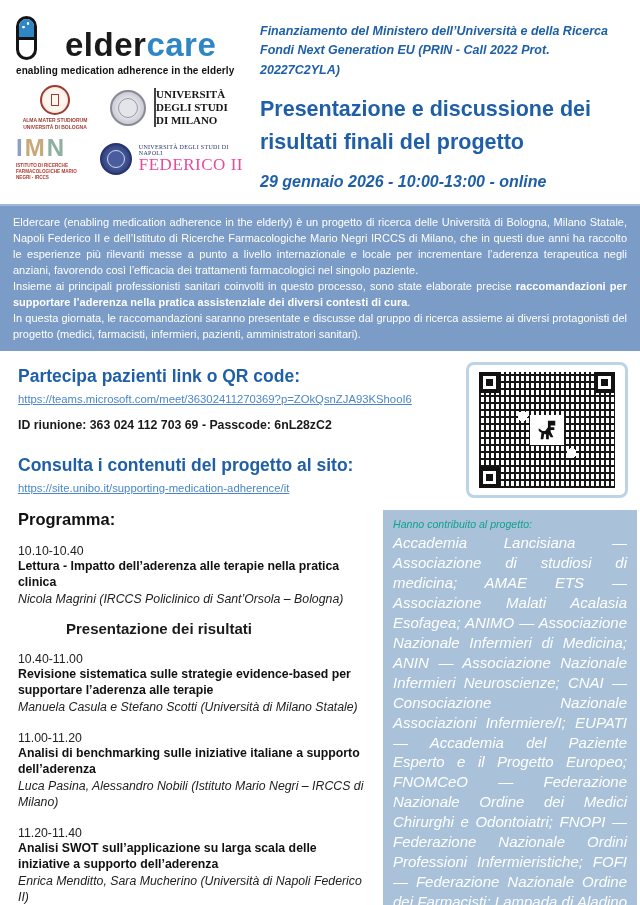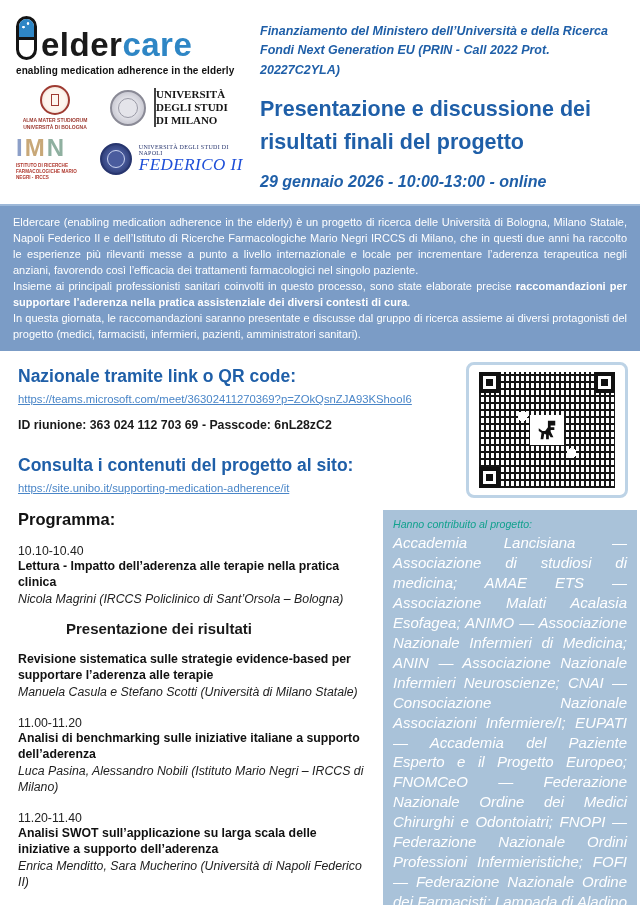--- a/index.html
+++ b/index.html
@@ -7,42 +7,42 @@
   .page { width:640px; height:905px; background:#fff; overflow:hidden; position:relative; }
 
   
   .header { display:flex; padding:16px 10px 0 16px; }
   .logo-col { width:238px; flex:0 0 238px; }
   .brand { display:flex; align-items:flex-end; gap:4px; }
   .pill { display:inline-block; width:21px; height:44px; border:3px solid #141414; border-radius:12px; position:relative; overflow:hidden; background:#fff; }
   .pill-top { position:absolute; top:0; left:0; right:0; height:21px; background:#2e86c5; border-bottom:3px solid #141414;
               background-image:radial-gradient(circle at 30% 45%, #fff 1px, transparent 1.6px), radial-gradient(circle at 60% 25%, #fff 1px, transparent 1.6px); }
   .brand-text { font-size:33px; font-weight:bold; letter-spacing:.5px; line-height:.95; }
-  .brand-elder { color:#1a1a1a; }
+  .brand-elder { color:#1a1a1a;margin-left:24px; }
   .brand-care { color:#2e86c5; }
   .tagline { font-size:10px; font-weight:bold; color:#111; margin-top:5px; letter-spacing:.1px; }
 
   .partners { margin-top:9px; }
   .partner-row { display:flex; align-items:center; margin-top:6px; }
   .seal { border-radius:50%; flex:0 0 auto; }
   .seal-bo { width:30px; height:30px; border:2px solid #9e3b32; background:radial-gradient(#fdf6ef 55%, #e8cfc2); position:relative; }
   .seal-bo::after { content:""; position:absolute; inset:7px 9px; border:1px solid #9e3b32; }
   .bo-cap { font-size:5px; color:#9e3b32; font-weight:bold; text-align:center; line-height:1.3; margin-top:2px; width:78px; }
   .seal-mi { width:36px; height:36px; border:2px solid #8a8a96; background:radial-gradient(#e4e4ea 40%, #b3b3bf); margin-left:16px; position:relative; }
   .seal-mi::after { content:""; position:absolute; inset:6px; border:1px solid #9a9aa6; border-radius:50%; }
   .mi-text { border-left:2px solid #444; margin-left:8px; font-family:"Liberation Serif","DejaVu Serif",serif; font-weight:bold; font-size:11px; line-height:1.18; color:#151515; }
   .imn { width:78px; }
   .imn-letters { font-size:24px; font-weight:bold; letter-spacing:2px; line-height:1; }
   .imn-i { color:#8c9fc8; } .imn-m { color:#c8a878; } .imn-n { color:#8fb0a0; }
   .imn-cap { font-size:4.6px; color:#b03a30; font-weight:bold; line-height:1.35; margin-top:3px; width:62px; }
   .seal-na { width:32px; height:32px; border:2px solid #27356e; background:radial-gradient(#4a5c9e 40%, #1d2a5e); position:relative; margin-left:6px; }
   .seal-na::after { content:""; position:absolute; inset:5px; border:1px solid #c9d2ee; border-radius:50%; }
   .na-text { margin-left:7px; }
   .na-small { font-size:6px; color:#27356e; font-family:"Liberation Serif","DejaVu Serif",serif; letter-spacing:.3px; }
-  .na-big { font-size:17px; color:#1d4ed8; font-family:"Liberation Serif","DejaVu Serif",serif; letter-spacing:.5px; line-height:1;font-style:italic; }
+  .na-big { font-size:17px; color:#ec4899; font-family:"Liberation Serif","DejaVu Serif",serif; letter-spacing:.5px; line-height:1; }
 
   .head-right { flex:1; text-align:left; padding:6px 4px 0 6px; color:#1f5fa8; }
   .funding { font-size:12.5px; font-weight:bold; font-style:italic; line-height:1.55; }
   .main-title { font-size:21.5px; font-weight:bold; line-height:1.55; margin-top:13px; }
   .date-line { font-size:16px; font-weight:bold; font-style:italic; margin-top:13px; }
 
   
   .intro { margin-top:13px; background:#7b9cc6; color:#ffffff; padding:8px 13px 9px 13px;
            font-size:11px; line-height:1.46; text-align:justify; border-top:2px solid #9db8d8; }
   .intro b { color:#fff; }
@@ -139,21 +139,21 @@
   </div>
 
   <div class="intro">
     <span>Eldercare (enabling medication adherence in the elderly) è un progetto di ricerca delle Università di Bologna, Milano Statale, Napoli Federico II e dell’Istituto di Ricerche Farmacologiche Mario Negri IRCCS di Milano, che in questi due anni ha raccolto le esperienze più rilevanti messe a punto a livello internazionale e locale per incrementare l’aderenza terapeutica negli anziani, favorendo così l’efficacia dei trattamenti farmacologici nel singolo paziente.</span><br>
     <span>Insieme ai principali professionisti sanitari coinvolti in questo processo, sono state elaborate precise </span><b>raccomandazioni per supportare l’aderenza nella pratica assistenziale dei diversi contesti di cura</b><span>.</span><br>
     <span>In questa giornata, le raccomandazioni saranno presentate e discusse dal gruppo di ricerca assieme ai diversi protagonisti del progetto (medici, farmacisti, infermieri, pazienti, amministratori sanitari).</span>
   </div>
 
   <div class="join">
     <div class="join-left">
-      <div class="join-h">Nazionale tramite link o QR code:</div>
+      <div class="join-h">Partecipa pazienti link o QR code:</div>
       <a class="join-link" href="#">https://teams.microsoft.com/meet/36302411270369?p=ZOkQsnZJA93KShooI6</a>
       <div class="meeting-id">ID riunione: 363 024 112 703 69 - Passcode: 6nL28zC2</div>
       <div class="join-h join-h2">Consulta i contenuti del progetto al sito:</div>
       <a class="join-link" href="#">https://site.unibo.it/supporting-medication-adherence/it</a>
     </div>
     <div class="qr-frame">
       <div class="qr">
         <div class="finder f-tl"></div>
         <div class="finder f-tr"></div>
         <div class="finder f-bl"></div>
@@ -172,20 +172,21 @@
 
       <div class="slot">
         <div class="slot-time">10.10-10.40</div>
         <div class="slot-title">Lettura - Impatto dell’aderenza alle terapie nella pratica clinica</div>
         <div class="slot-speakers">Nicola Magrini (IRCCS Policlinico di Sant’Orsola – Bologna)</div>
       </div>
 
       <div class="results-h">Presentazione dei risultati</div>
 
       <div class="slot">
+        <div class="slot-time">10.40-11.00</div>
         <div class="slot-title">Revisione sistematica sulle strategie evidence-based per supportare l’aderenza alle terapie</div>
         <div class="slot-speakers">Manuela Casula e Stefano Scotti (Università di Milano Statale)</div>
       </div>
 
       <div class="slot">
         <div class="slot-time">11.00-11.20</div>
         <div class="slot-title">Analisi di benchmarking sulle iniziative italiane a supporto dell’aderenza</div>
         <div class="slot-speakers">Luca Pasina, Alessandro Nobili (Istituto Mario Negri – IRCCS di Milano)</div>
       </div>
 

